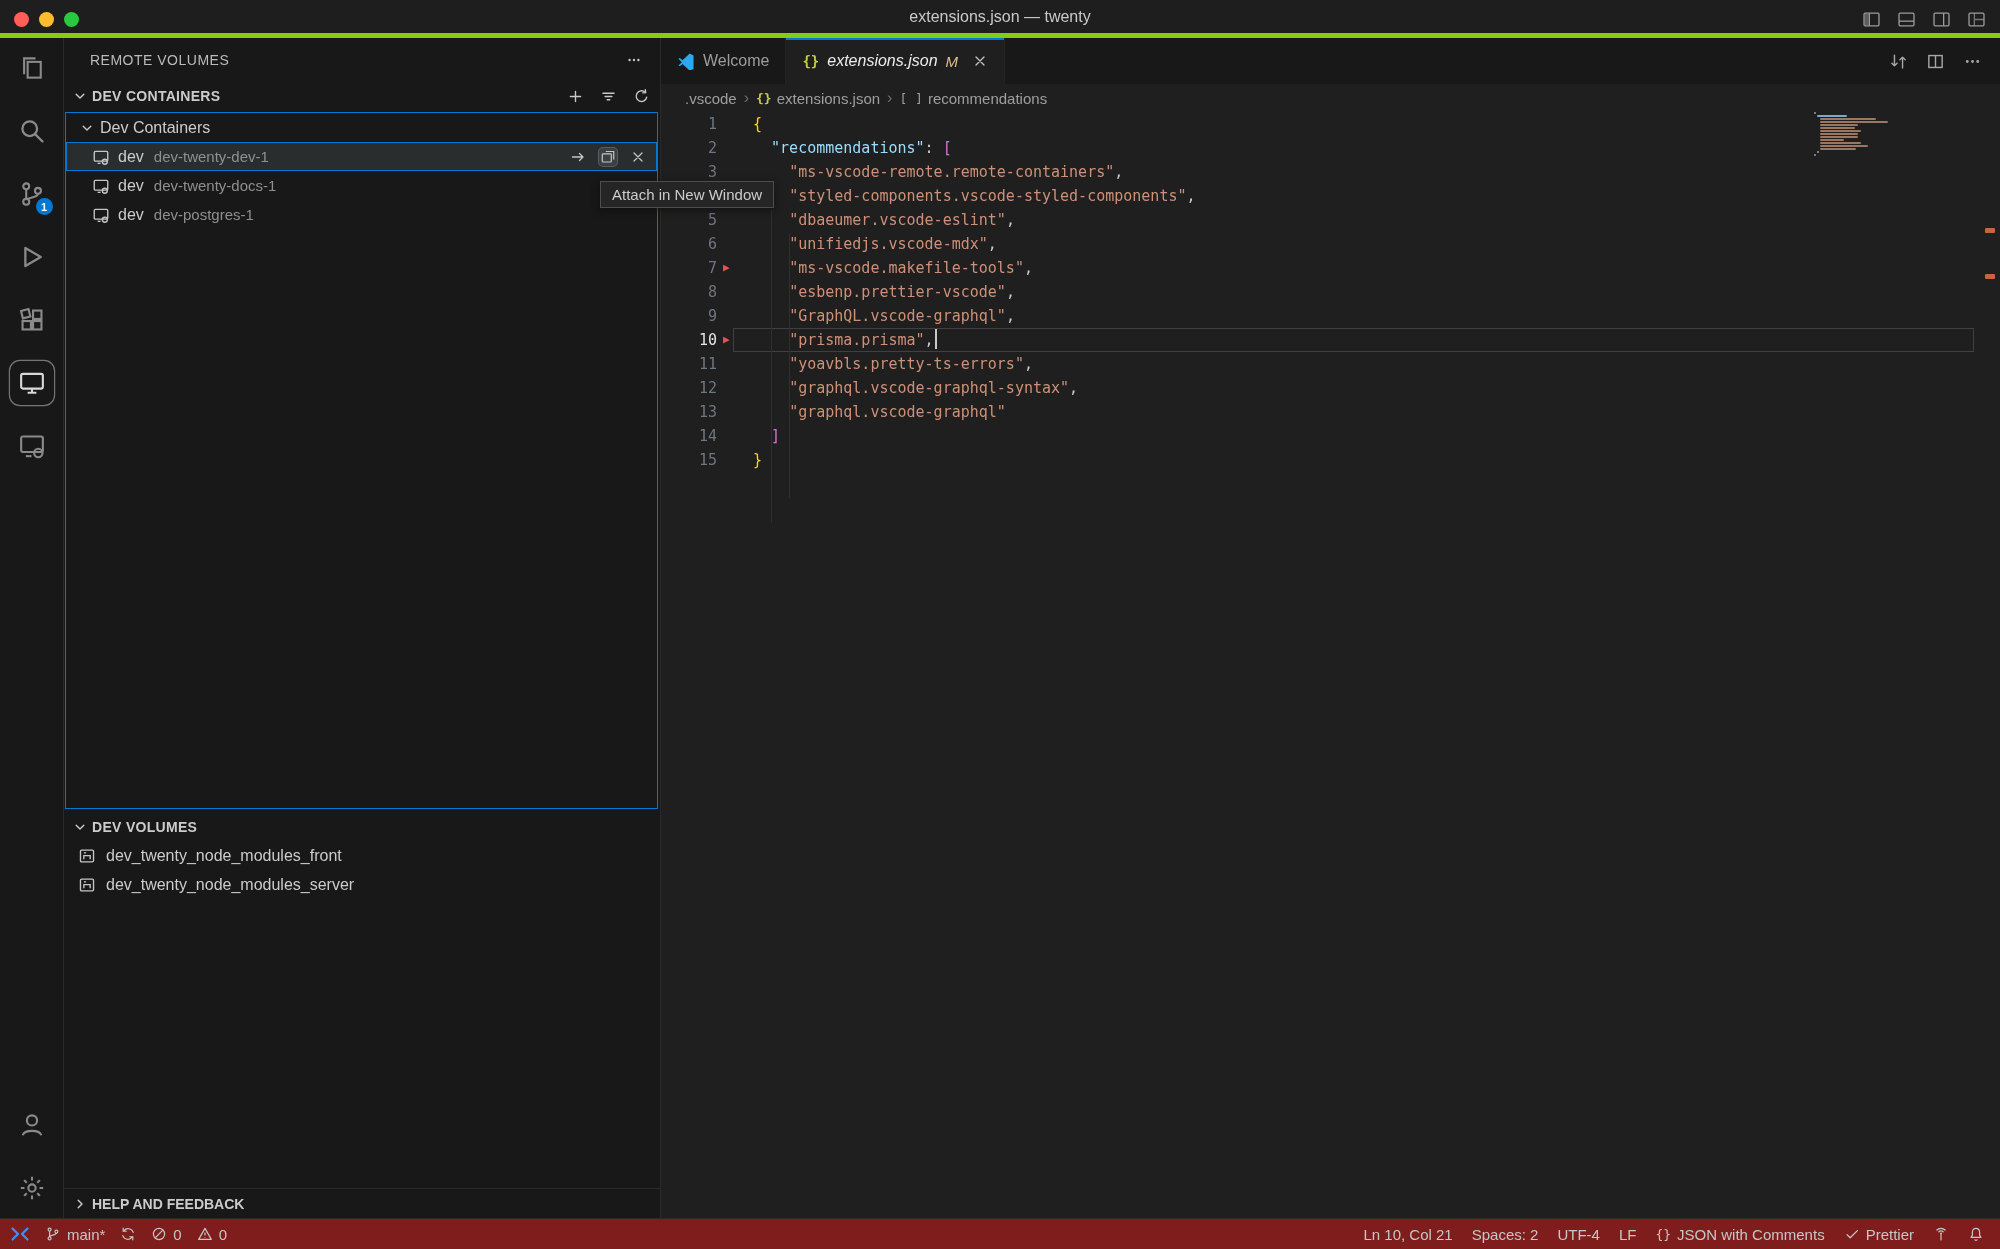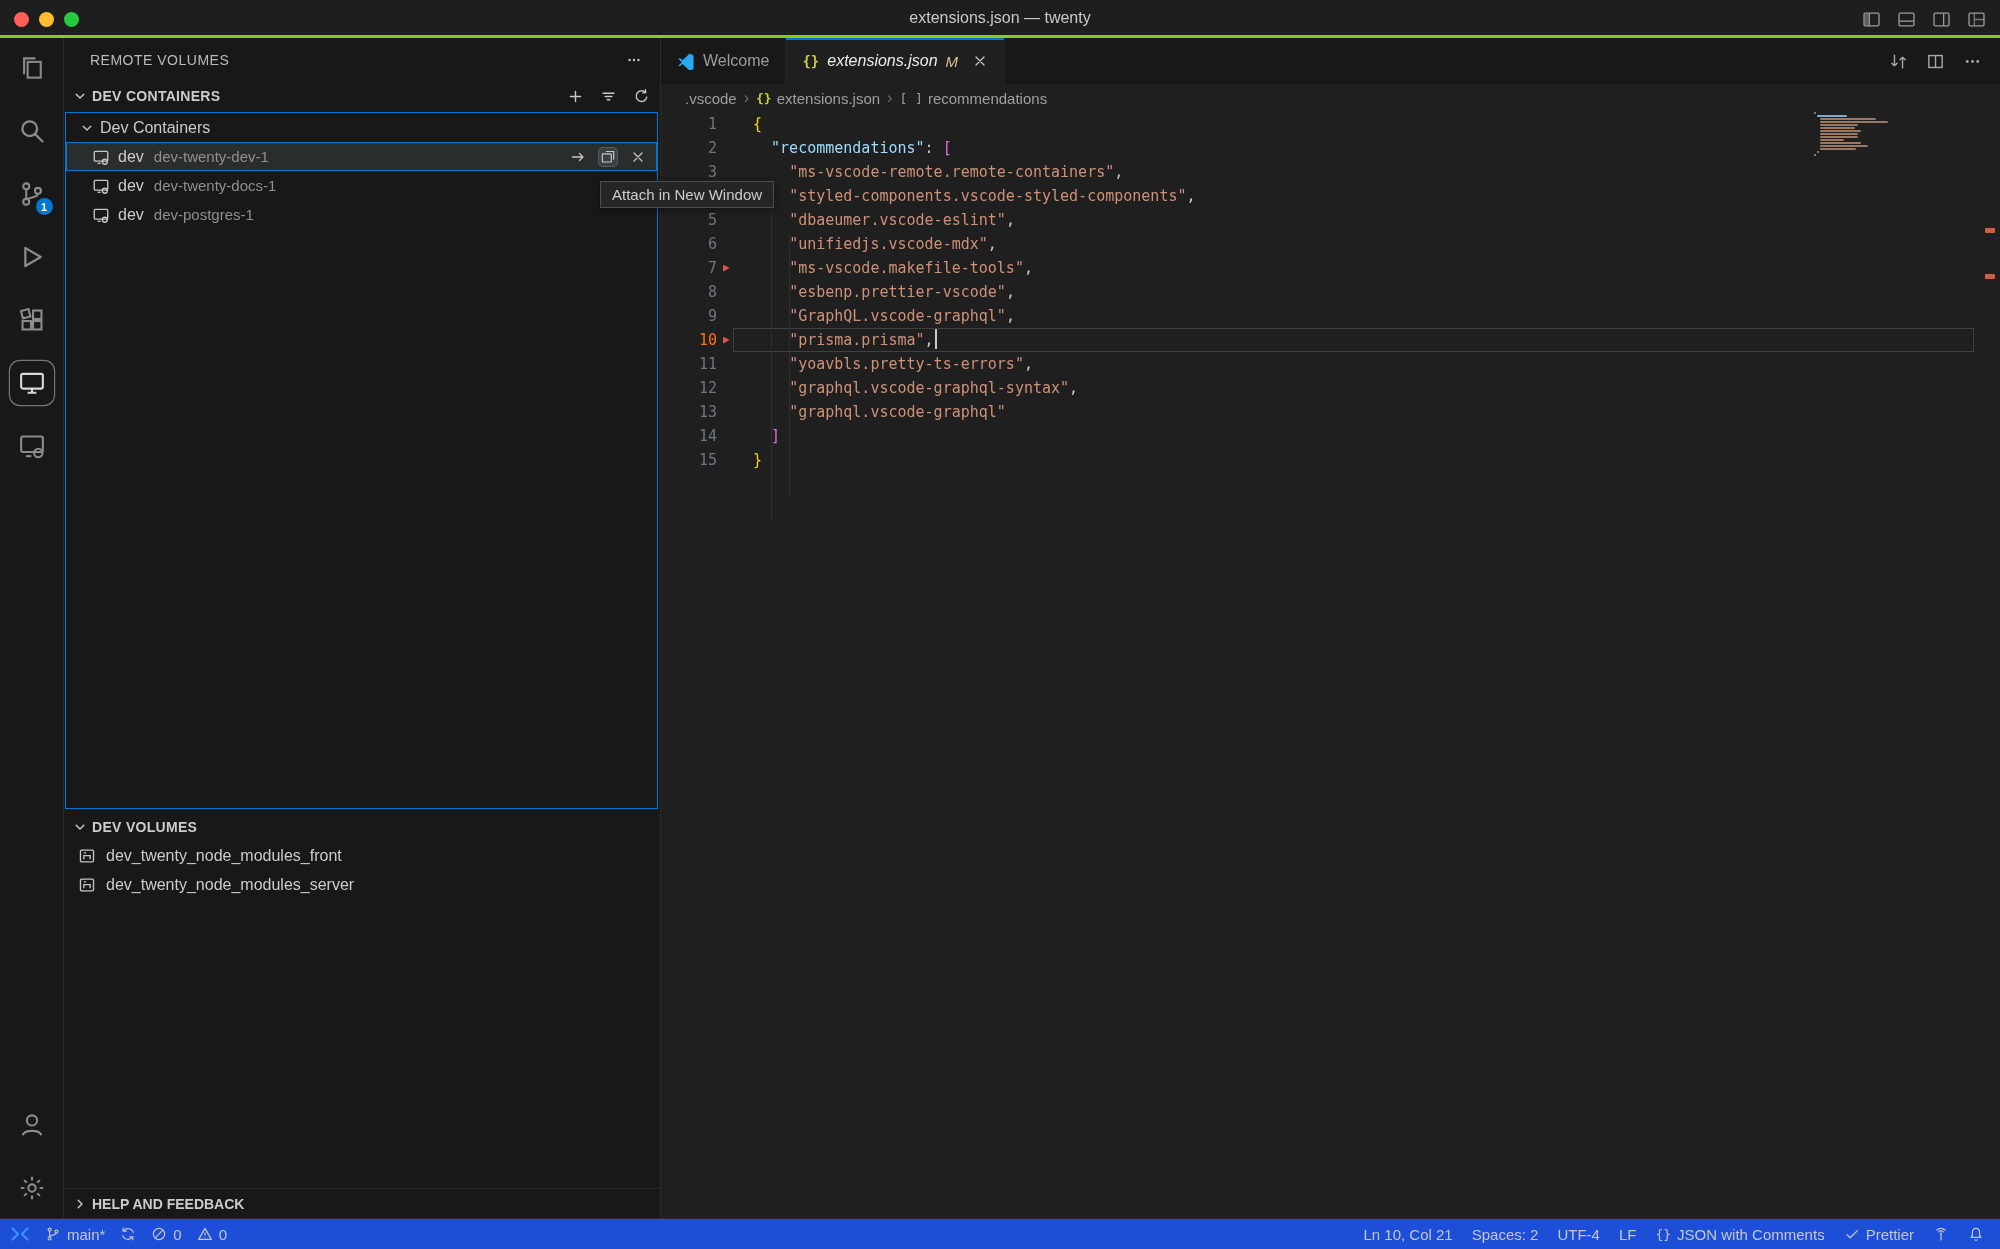--- a/index.html
+++ b/index.html
@@ -2,21 +2,21 @@
 <html><head>
 <meta charset="utf-8">
 <style>
   * { margin:0; padding:0; box-sizing:border-box; }
   html,body { width:2000px; height:1249px; background:#1f1f1f; overflow:hidden;
               font-family:"Liberation Sans", sans-serif; }
   .window { position:relative; width:2000px; height:1249px; background:#1f1f1f; color:#ccc; }
 
   
   .titlebar { position:absolute; top:0; left:0; right:0; height:38px; background:#1e1e1e;
-              border-bottom:3px solid #84cc16; display:flex; align-items:center; }
+              border-bottom:5px solid #84cc16; display:flex; align-items:center; }
   .traffic { position:absolute; left:14px; top:0; height:38px; display:flex; align-items:center; gap:10px; }
   .traffic span { width:15px; height:15px; border-radius:50%; display:inline-block; }
   .t-close{ background:#ff5f57; } .t-min{ background:#febc2e; } .t-max{ background:#28c840; }
   .window-title { flex:1; text-align:center; font-size:16px; color:#c9c9c9; }
   .titlebar-actions { position:absolute; right:14px; top:0; height:38px; display:flex; align-items:center;
                       gap:16px; color:#9c9c9c; }
   .titlebar-actions .ic { width:19px; height:19px; }
 
   .ic { display:inline-block; width:16px; height:16px; flex:0 0 auto; }
   .ic svg { width:100%; height:100%; display:block; }
@@ -98,36 +98,36 @@
                  font-size:15px; color:#9f9f9f; }
   .bc-item { display:flex; align-items:center; gap:5px; cursor:pointer; }
   .bc-sep { color:#6e6e6e; font-size:16px; }
   .bc-ic-braces { font-family:"DejaVu Sans Mono", monospace; font-size:13px; font-weight:700; color:#cbcb41; }
   .bc-ic-array { font-family:"DejaVu Sans Mono", monospace; font-size:13px; color:#9f9f9f; }
 
   .code { position:absolute; top:74px; left:0; right:0; bottom:0;
           font-family:"DejaVu Sans Mono", monospace; font-size:15px; line-height:24px; }
   .cline { height:24px; display:flex; position:relative; }
   .lnum { width:56px; flex:0 0 56px; text-align:right; color:#6e7681; }
-  .cline.active .lnum { color:#f97316; }
+  .cline.active .lnum { color:#e5e5e5; }
   .gmark { position:absolute; left:62px; top:0; color:#e5534b; font-size:11px; line-height:24px; }
   .ltext { margin-left:36px; white-space:pre; }
   .key { color:#9cdcfe; } .str { color:#ce9178; } .pun { color:#cccccc; }
   .b1 { color:#ffd700; } .b2 { color:#da70d6; }
   .cur-box { position:absolute; left:72px; right:26px; top:0; bottom:0; border:1px solid #3f4042; pointer-events:none; }
   .cursor { display:inline-block; width:2px; height:20px; background:#c8c8c8; vertical-align:-4px; margin-left:1px; }
   .indent-guide { position:absolute; width:1px; background:#2f2f2f; }
 
   .minimap { position:absolute; top:74px; right:106px; width:80px; cursor:pointer; }
   .mm-line { height:2px; margin-bottom:1px; border-radius:1px; }
 
   .ruler-mark { position:absolute; right:5px; width:10px; height:5px; border-radius:1px; background:#c96442; }
 
   
-  .statusbar { position:absolute; left:0; right:0; bottom:0; height:31px; background:#1d4ed8;
+  .statusbar { position:absolute; left:0; right:0; bottom:0; height:31px; background:#7f1d1d;
                border-top:1px solid #2a2a2a; display:flex; align-items:center; font-size:15px; color:#c6c6c6; }
   #status-left { display:flex; align-items:center; gap:15px; padding-left:10px; }
   #status-right { margin-left:auto; display:flex; align-items:center; gap:19px; padding-right:16px; }
   .sb-item { display:flex; align-items:center; gap:6px; cursor:pointer; white-space:nowrap; }
   .sb-item .ic { width:16px; height:16px; }
   .sb-item.remote { color:#3794ff; }
   .sb-item.remote .ic { width:20px; height:20px; }
   .braces-txt { font-family:"DejaVu Sans Mono", monospace; font-size:13px; color:#c6c6c6; }
 </style>
 </head>

